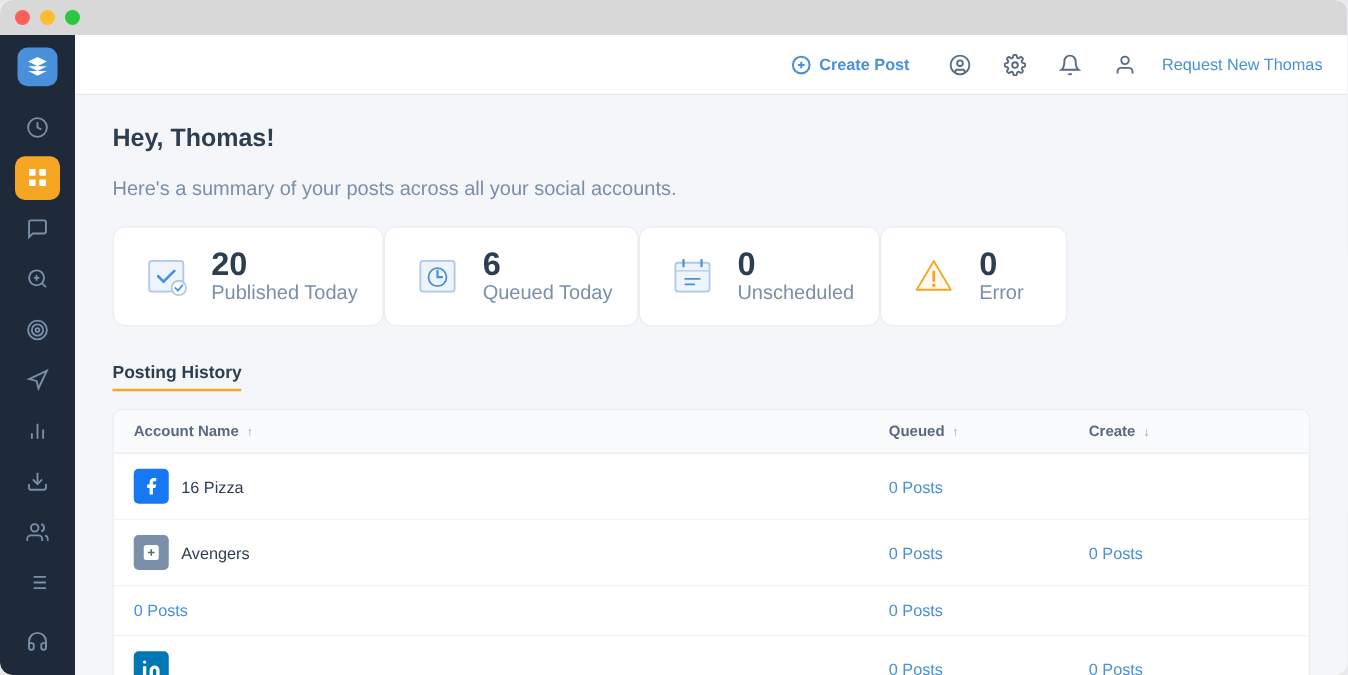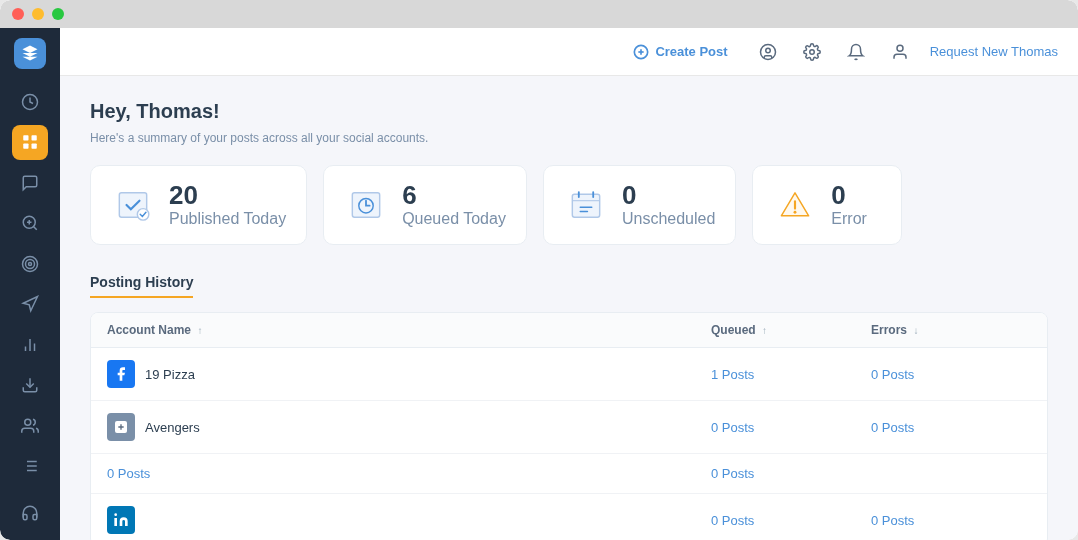--- a/index.html
+++ b/index.html
@@ -120,31 +120,31 @@
     
     .content-area {
       flex: 1;
       padding: 24px 30px;
       overflow-y: auto;
     }
     .greeting {
       font-size: 20px;
       font-weight: 700;
       color: #2c3e50;
-      margin-bottom: 8px;
+      margin-bottom: 20px;
     }
     .greeting-sub {
-      font-size: 12px;
+      font-size: 16px;
       color: #7a8fa8;
       margin-bottom: 20px;
     }
     
     .stats-row {
       display: flex;
-      gap: 16px;
+      gap: 0;
       margin-bottom: 28px;
     }
     .stat-card {
       background: white;
       border: 1px solid #e8edf2;
       border-radius: 10px;
       padding: 16px 20px;
       display: flex;
       align-items: center;
       gap: 14px;
@@ -441,39 +441,38 @@
             <div class="table-header">
               <div class="table-header-cell">
                 <span>Account Name</span>
                 <span class="sort-arrow">↑</span>
               </div>
               <div class="table-header-cell">
                 <span>Queued</span>
                 <span class="sort-arrow">↑</span>
               </div>
               <div class="table-header-cell">
-                <span>Errors</span>
+                <span>Create</span>
                 <span class="sort-arrow">↓</span>
               </div>
             </div>
 
             <div id="table-body">
                 <div class="table-row">
     <div class="account-cell">
       <div class="account-icon" style="background:#1877f2">
         <svg viewBox="0 0 24 24" fill="white">
                         <path d="M18 2h-3a5 5 0 0 0-5 5v3H7v4h3v8h4v-8h3l1-4h-4V7a1 1 0 0 1 1-1h3z"></path>
                       </svg>
       </div>
       <div>
-        <div class="account-name">19 Pizza</div>
+        <div class="account-name">16 Pizza</div>
 
       </div>
     </div>
-    <div class="posts-link">1 Posts</div>
     <div class="posts-link">0 Posts</div>
   </div>
                 <div class="table-row">
     <div class="account-cell">
       <div class="account-icon" style="background:#7a8fa8">
         <svg viewBox="0 0 24 24" fill="white">
                         <rect x="3" y="3" width="18" height="18" rx="3"></rect>
                         <line x1="8" y1="12" x2="16" y2="12" stroke="#5a6a7e" stroke-width="2"></line>
                         <line x1="12" y1="8" x2="12" y2="16" stroke="#5a6a7e" stroke-width="2"></line>
                       </svg>

